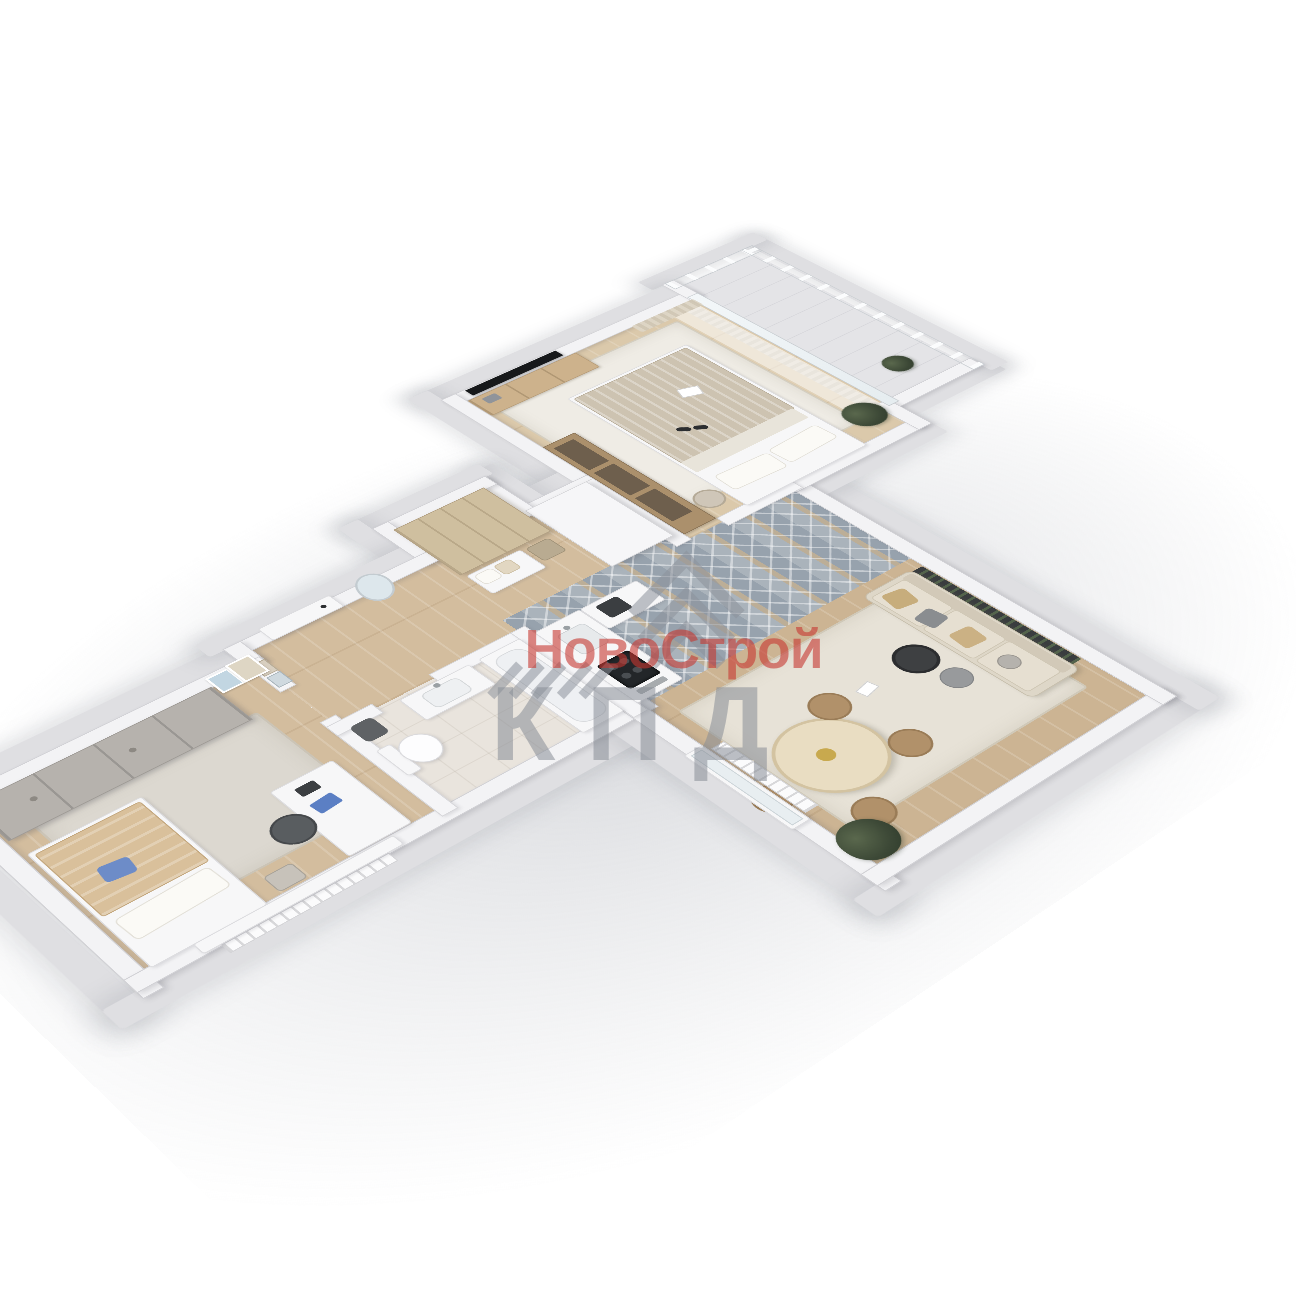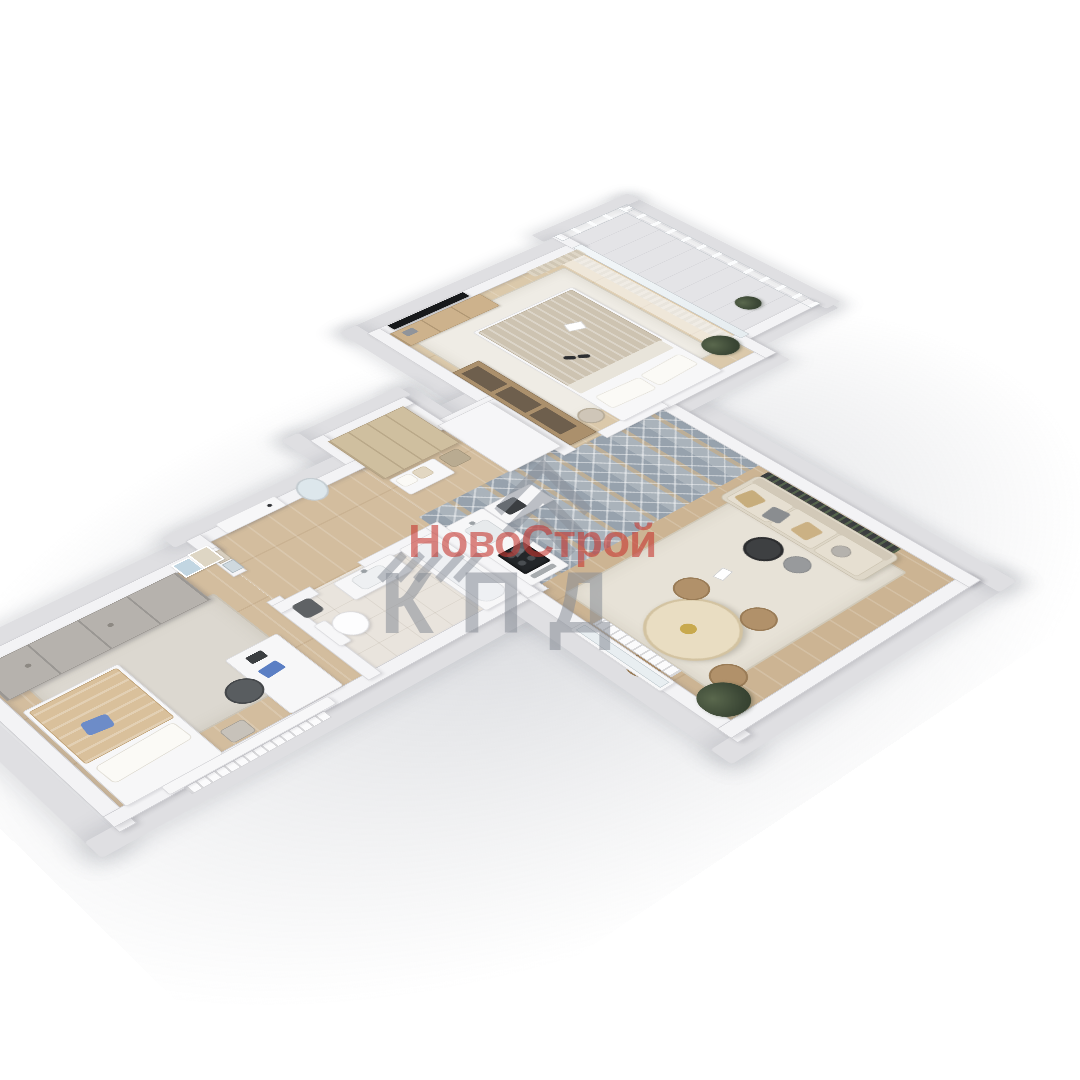--- a/index.html
+++ b/index.html
@@ -52,21 +52,21 @@
   .radiator{background:#fbfbfc;border:1px solid #d5d5d8;
             background-image:repeating-linear-gradient(90deg, rgba(150,150,155,.35) 0 2px, rgba(0,0,0,0) 2px 10px);}
   .radiator-v{background:#fbfbfc;border:1px solid #d5d5d8;
             background-image:repeating-linear-gradient(0deg, rgba(150,150,155,.35) 0 2px, rgba(0,0,0,0) 2px 10px);}
   .pillow{background:#fbfaf6;border:1px solid #e3e0d8;border-radius:5px;}
   .sofa-base{background:#ded7c8;border:1px solid #c8c0ae;border-radius:8px;box-shadow:2px 3px 5px rgba(100,95,80,.25);}
   .cush{background:#e6dfd1;border:1px solid #d0c8b6;border-radius:4px;}
   .shelfwood{background:#ab906c;border:1px solid #8d7658;box-shadow:1px 2px 3px rgba(80,70,55,.3);}
   .cell{background:#6e5f4d;border-radius:1px;}
   
-  .wm{position:absolute;left:350px;top:440px;width:360px;height:240px;z-index:9;pointer-events:none;}
+  .wm{position:absolute;left:379px;top:440px;width:360px;height:240px;z-index:9;pointer-events:none;}
   .wm-title{position:absolute;left:58px;top:74px;font-size:46px;font-weight:bold;letter-spacing:-1px;
             color:rgba(198,55,48,.60);white-space:nowrap;}
   .wm-sub{position:absolute;left:30px;top:112px;font-size:88px;font-weight:bold;letter-spacing:26px;
           color:rgba(135,141,149,.55);white-space:nowrap;}
 </style>
 </head>
 <body>
 
 <div id="stage">
 

